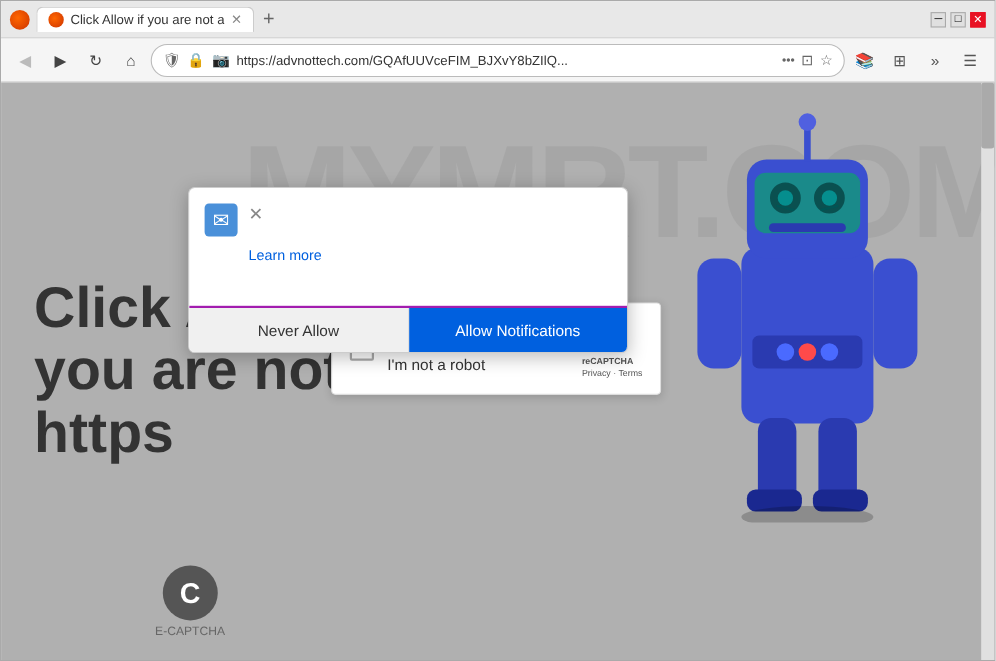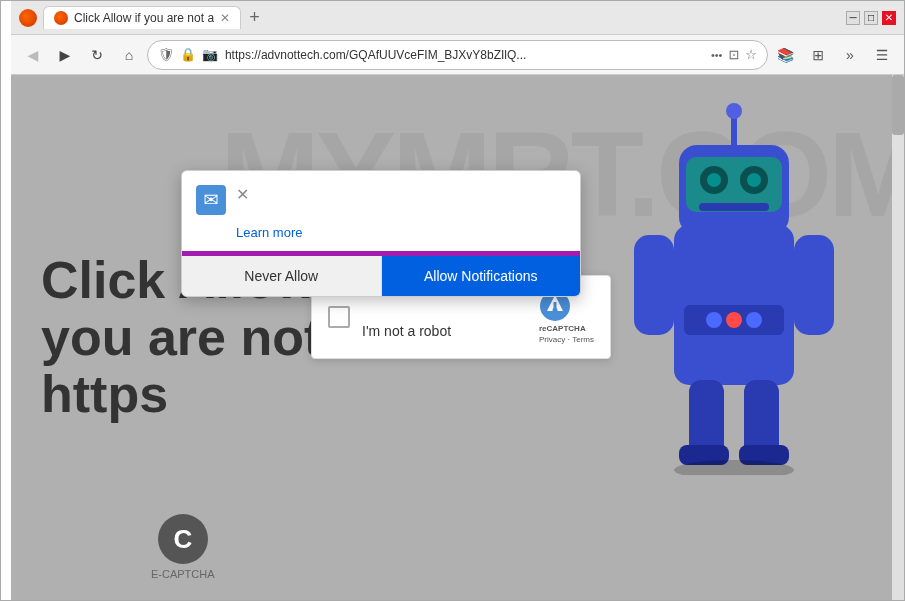--- a/index.html
+++ b/index.html
@@ -6,21 +6,20 @@
     body { width: 905px; height: 601px; overflow: hidden; font-family: Arial, sans-serif; }
 
     
     .browser-window {
       width: 905px;
       height: 601px;
       display: flex;
       flex-direction: column;
       background: #fff;
       border: 1px solid #aaa;
-      padding-left: 10px;
     }
 
     
     .title-bar {
       display: flex;
       align-items: center;
       background: #e8e8e8;
       height: 34px;
       padding: 0 8px;
       border-bottom: 1px solid #ccc;
@@ -287,21 +286,22 @@
       padding: 0 14px 10px 54px;
     }
     .notif-learn-more a {
       color: #0060df;
       font-size: 13px;
       text-decoration: none;
       text-align: center;
     }
     .notif-buttons {
       display: flex;
-      border-top: 5px solid #a21caf;
+      border-top: 2px solid #a21caf;
+      margin-top: 27px;
     }
     .notif-btn {
       flex: 1;
       padding: 12px;
       border: none;
       cursor: pointer;
       font-size: 14px;
       font-weight: 500;
     }
     .notif-btn-never {

